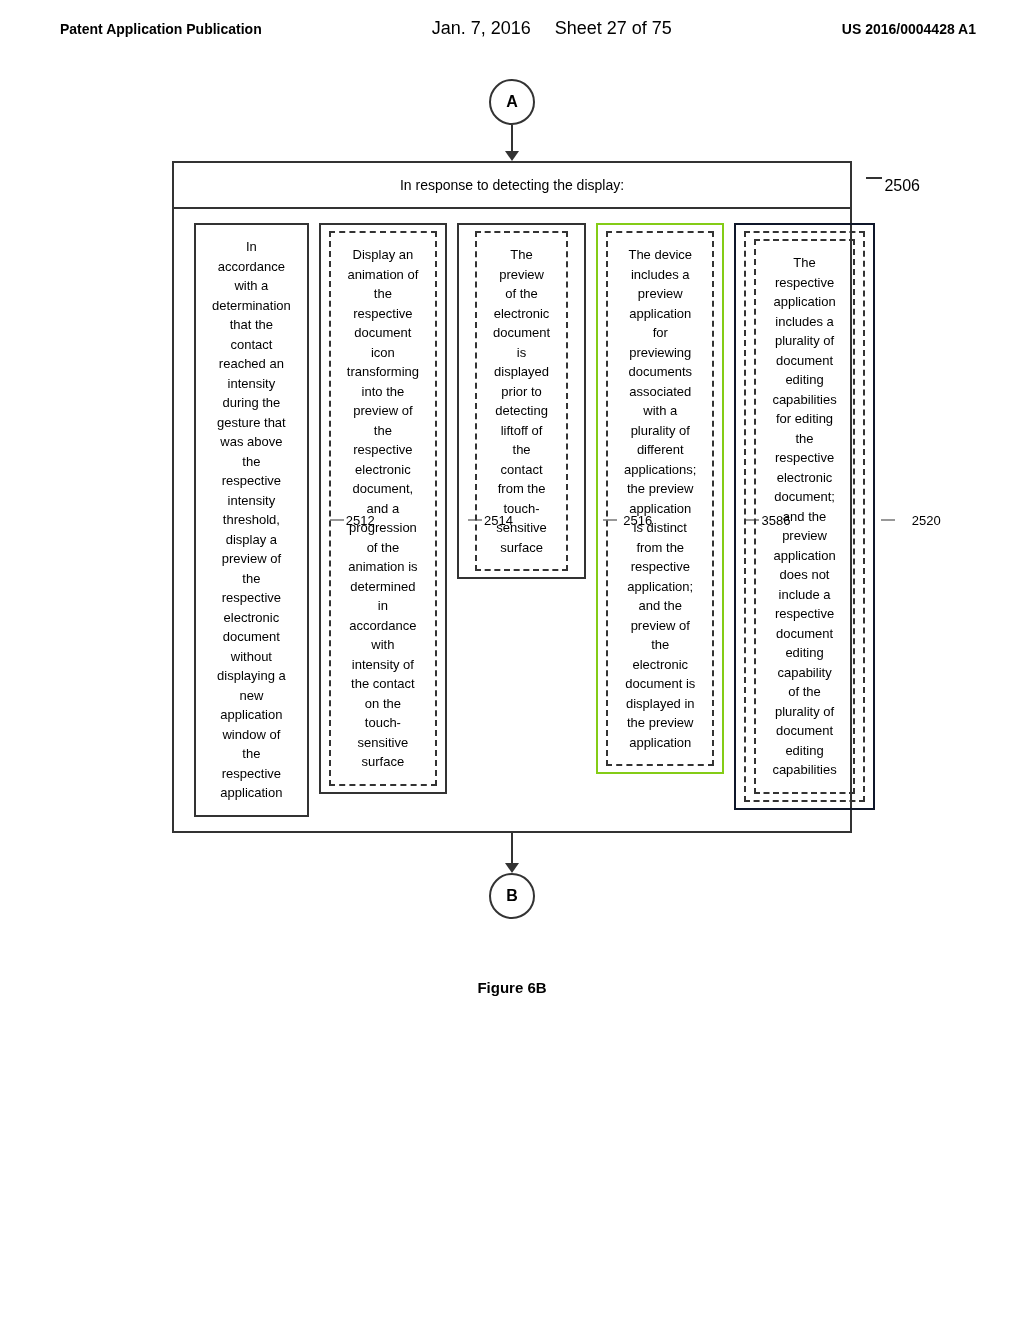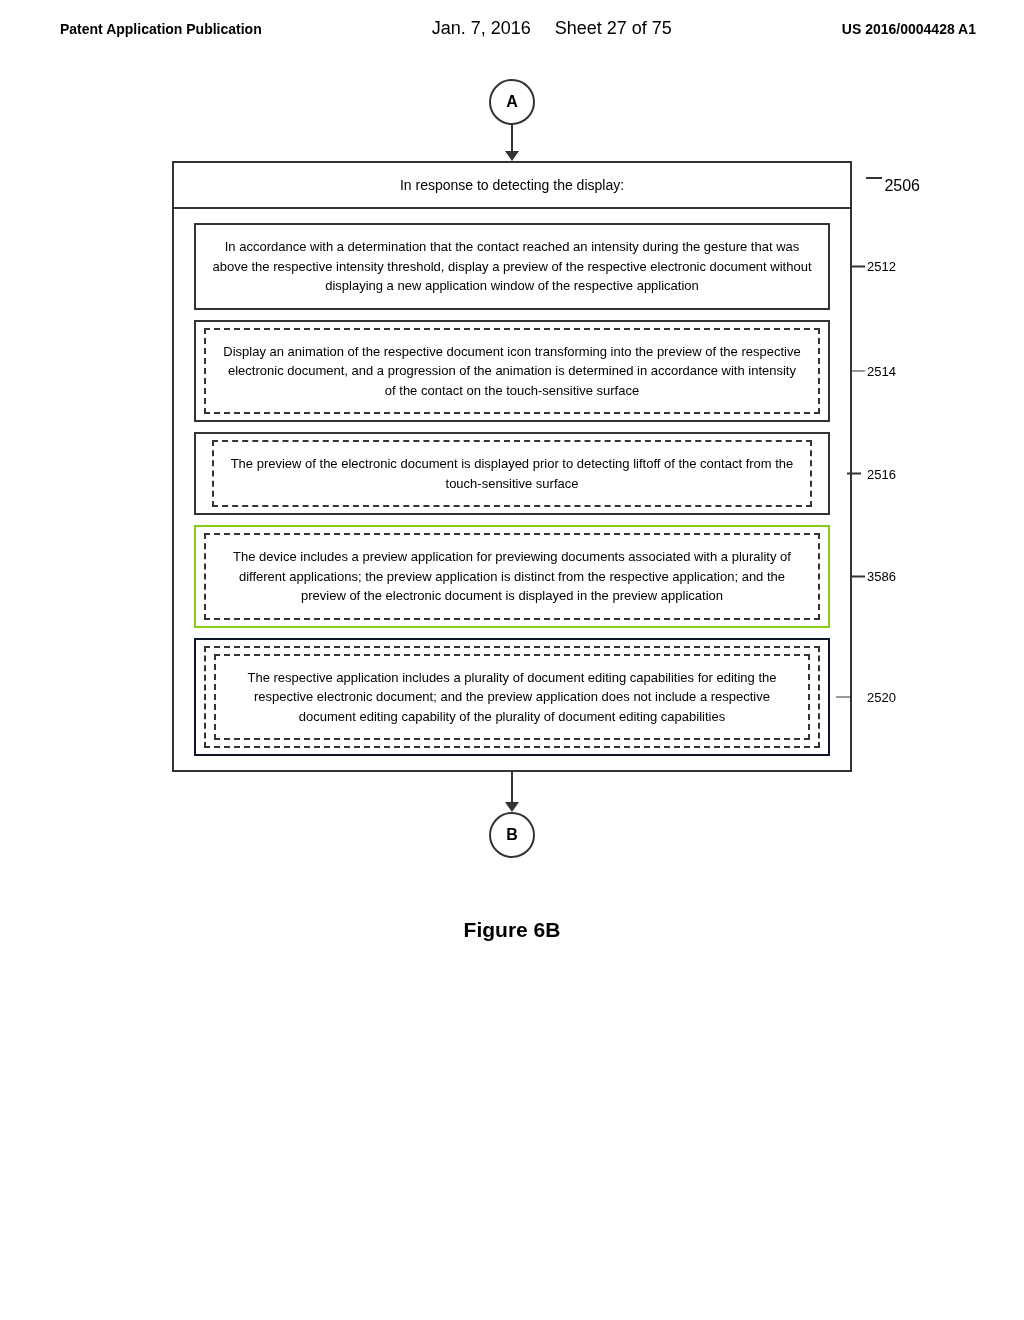--- a/index.html
+++ b/index.html
@@ -86,21 +86,20 @@
       text-align: center;
       padding: 14px 20px;
       font-size: 14px;
       border-bottom: 2px solid #333;
     }
 
     
     .inner-boxes {
       padding: 14px 20px;
       display: flex;
-      flex-direction: column;
       gap: 10px;
     }
 
     
     .box-solid {
       border: 2px solid #333;
       padding: 12px 16px;
       font-size: 13px;
       text-align: center;
       line-height: 1.5;
@@ -119,21 +118,21 @@
     .arrow-spacer-top {
       height: 20px;
       width: 2px;
       background: #333;
     }
 
     
     .figure-caption {
       text-align: left;
       margin-top: 60px;
-      font-size: 21px;
+      font-size: 15px;
       font-weight: bold;
     }
 
   </style>
 </head>
 <body>
 
 <div class="page-header">
   <div class="header-left">Patent Application Publication</div>
   <div class="header-center">

